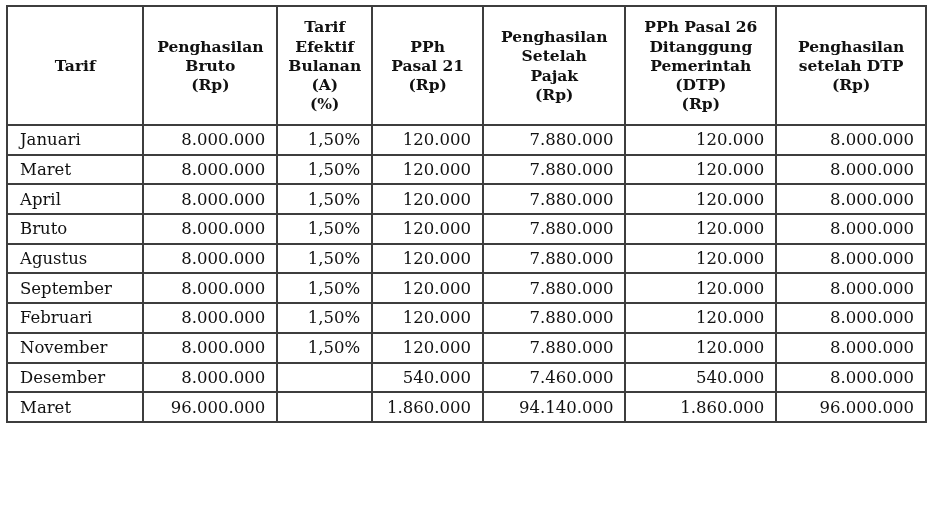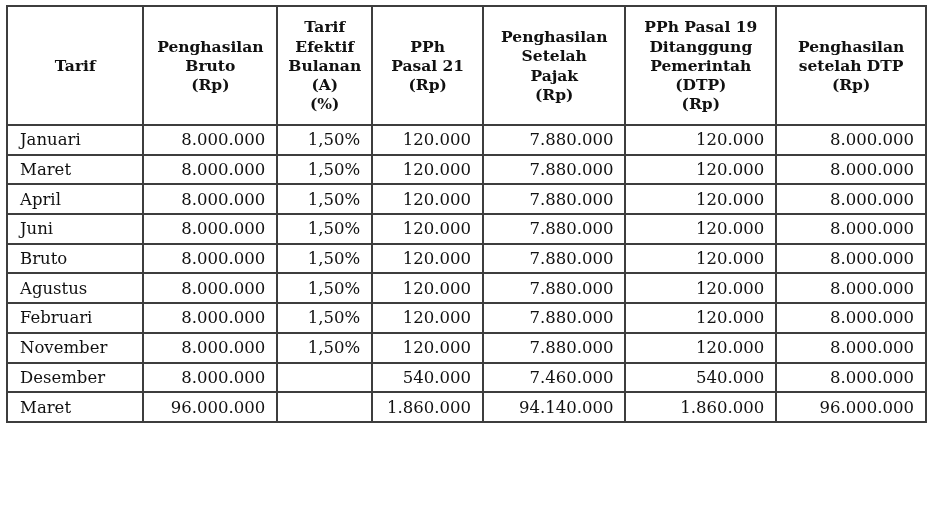--- a/index.html
+++ b/index.html
@@ -76,21 +76,21 @@
 Bulanan
 (A)
 (%)</th>
         <th>PPh
 Pasal 21
 (Rp)</th>
         <th>Penghasilan
 Setelah
 Pajak
 (Rp)</th>
-        <th>PPh Pasal 19
+        <th>PPh Pasal 26
 Ditanggung
 Pemerintah
 (DTP)
 (Rp)</th>
         <th>Penghasilan
 setelah DTP
 (Rp)</th>
       </tr>
     </thead>
     <tbody>
@@ -115,39 +115,39 @@
       <tr>
         <td class="c-month">April</td>
         <td class="c-num">8.000.000</td>
         <td class="c-num">1,50%</td>
         <td class="c-num">120.000</td>
         <td class="c-num">7.880.000</td>
         <td class="c-num">120.000</td>
         <td class="c-num">8.000.000</td>
       </tr>
       <tr>
-        <td class="c-month">Juni</td>
-        <td class="c-num">8.000.000</td>
-        <td class="c-num">1,50%</td>
-        <td class="c-num">120.000</td>
-        <td class="c-num">7.880.000</td>
-        <td class="c-num">120.000</td>
-        <td class="c-num">8.000.000</td>
-      </tr>
-      <tr>
         <td class="c-month">Bruto</td>
         <td class="c-num">8.000.000</td>
         <td class="c-num">1,50%</td>
         <td class="c-num">120.000</td>
         <td class="c-num">7.880.000</td>
         <td class="c-num">120.000</td>
         <td class="c-num">8.000.000</td>
       </tr>
       <tr>
         <td class="c-month">Agustus</td>
+        <td class="c-num">8.000.000</td>
+        <td class="c-num">1,50%</td>
+        <td class="c-num">120.000</td>
+        <td class="c-num">7.880.000</td>
+        <td class="c-num">120.000</td>
+        <td class="c-num">8.000.000</td>
+      </tr>
+      <tr>
+        <td class="c-month">September</td>
         <td class="c-num">8.000.000</td>
         <td class="c-num">1,50%</td>
         <td class="c-num">120.000</td>
         <td class="c-num">7.880.000</td>
         <td class="c-num">120.000</td>
         <td class="c-num">8.000.000</td>
       </tr>
       <tr>
         <td class="c-month">Februari</td>
         <td class="c-num">8.000.000</td>

